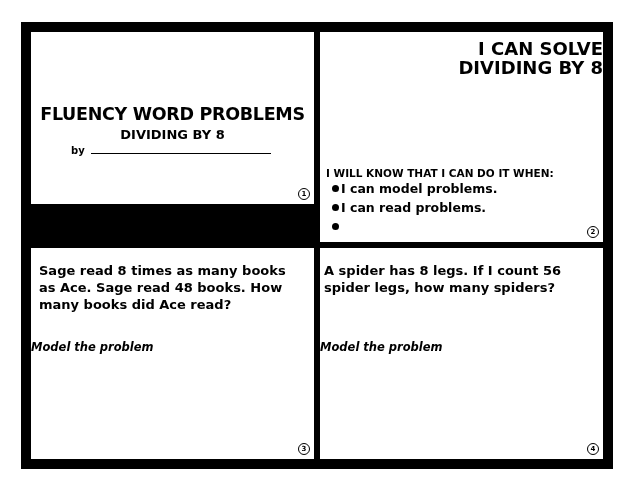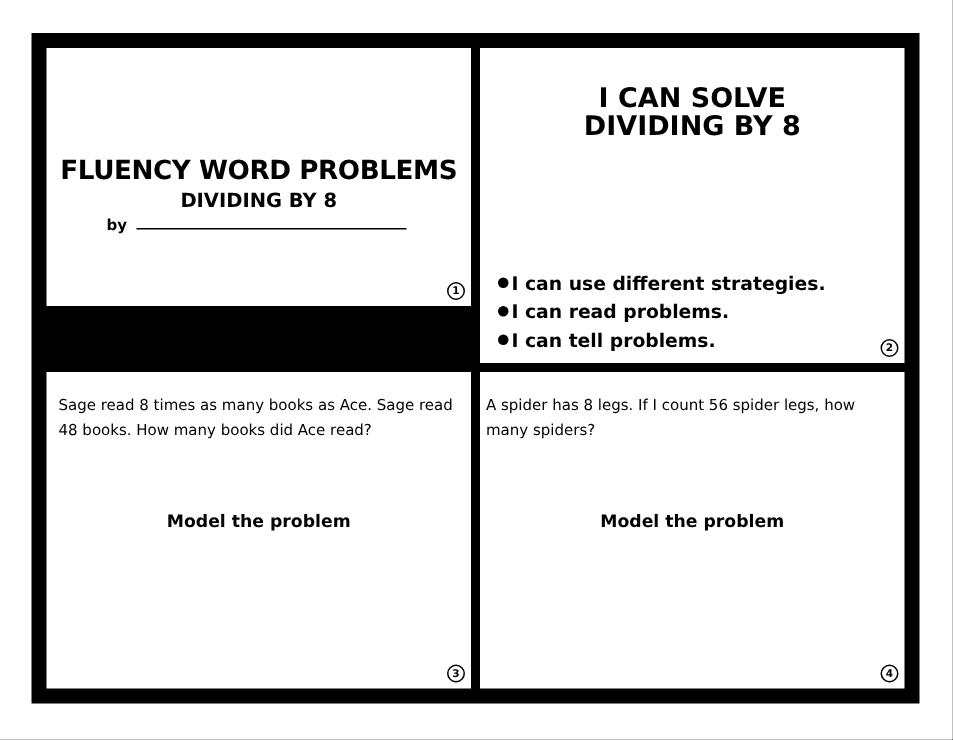--- a/index.html
+++ b/index.html
@@ -8,51 +8,52 @@
   .card { position:absolute; background:#fff; box-sizing:border-box; }
   .c1 { left:10px; top:10px; width:283px; height:172px; }
   .c2 { left:299px; top:10px; width:283px; height:210px; }
   .c3 { left:10px; top:226px; width:283px; height:211px; }
   .c4 { left:299px; top:226px; width:283px; height:211px; }
   .num { position:absolute; right:4px; bottom:4px; width:10px; height:10px; border-radius:50%; border:1.5px solid #000; font-size:7px; font-weight:bold; line-height:10px; text-align:center; }
   .t1 { position:absolute; left:0; right:0; top:72px; text-align:center; font-weight:bold; font-size:17.5px; letter-spacing:-0.3px; white-space:nowrap; }
   .t1sub { position:absolute; left:0; right:0; top:95px; text-align:center; font-weight:bold; font-size:13px; }
   .byline { position:absolute; left:40px; top:113px; font-weight:bold; font-size:10px; white-space:nowrap; }
   .byline .line { display:inline-block; width:180px; border-bottom:1.5px solid #000; margin-left:6px; vertical-align:baseline; }
-  .t2 { position:absolute; left:0; right:0; top:24px; text-align:center; font-weight:bold; font-size:18px; line-height:19px; }
+  .t2 { position:absolute; left:0; right:0; top:7px; text-align:right; font-weight:bold; font-size:18px; line-height:19px; }
   .know { position:absolute; left:6px; top:135px; font-weight:bold; font-size:10.5px; white-space:nowrap; }
   .list { position:absolute; left:12px; top:147px; margin:0; padding:0; list-style:none; }
   .list li { font-weight:bold; font-size:12.5px; line-height:19px; white-space:nowrap; }
   .list li .dot { display:inline-block; width:7px; height:7px; border-radius:50%; background:#000; margin-right:2px; vertical-align:1px; }
-  .q { position:absolute; left:8px; right:8px; top:14px; font-weight:normal; font-size:10px; line-height:17px; }
-  .model { position:absolute; left:0; right:0; top:92px; text-align:center; font-weight:bold; font-size:11.5px; }
+  .q { position:absolute; left:8px; right:8px; top:14px; font-weight:bold; font-size:13px; line-height:17px; }
+  .model { position:absolute; left:0; right:0; top:92px; text-align:left; font-weight:bold; font-size:11.5px;font-style:italic; }
 </style>
 </head>
 <body>
 
 <div class="frame">
 
   <div class="card c1">
     <div class="t1">FLUENCY WORD PROBLEMS</div>
     <div class="t1sub">DIVIDING BY 8</div>
     <div class="byline">
       <span>by</span><span class="line"></span>
     </div>
     <div class="num">1</div>
   </div>
 
   <div class="card c2">
     <div class="t2">
       <div>I CAN SOLVE</div>
       <div>DIVIDING BY 8</div>
     </div>
+    <div class="know">I WILL KNOW THAT I CAN DO IT WHEN:</div>
     <ul class="list">
-      <li><span class="dot"></span><span>I can use different strategies.</span></li>
+      <li><span class="dot"></span><span>I can model problems.</span></li>
       <li><span class="dot"></span><span>I can read problems.</span></li>
-      <li><span class="dot"></span><span>I can tell problems.</span></li>
+      <li><span class="dot"></span></li>
     </ul>
     <div class="num">2</div>
   </div>
 
   <div class="card c3">
     <div class="q">Sage read 8 times as many books as Ace. Sage read 48 books. How many books did Ace read?</div>
     <div class="model">Model the problem</div>
     <div class="num">3</div>
   </div>
 

